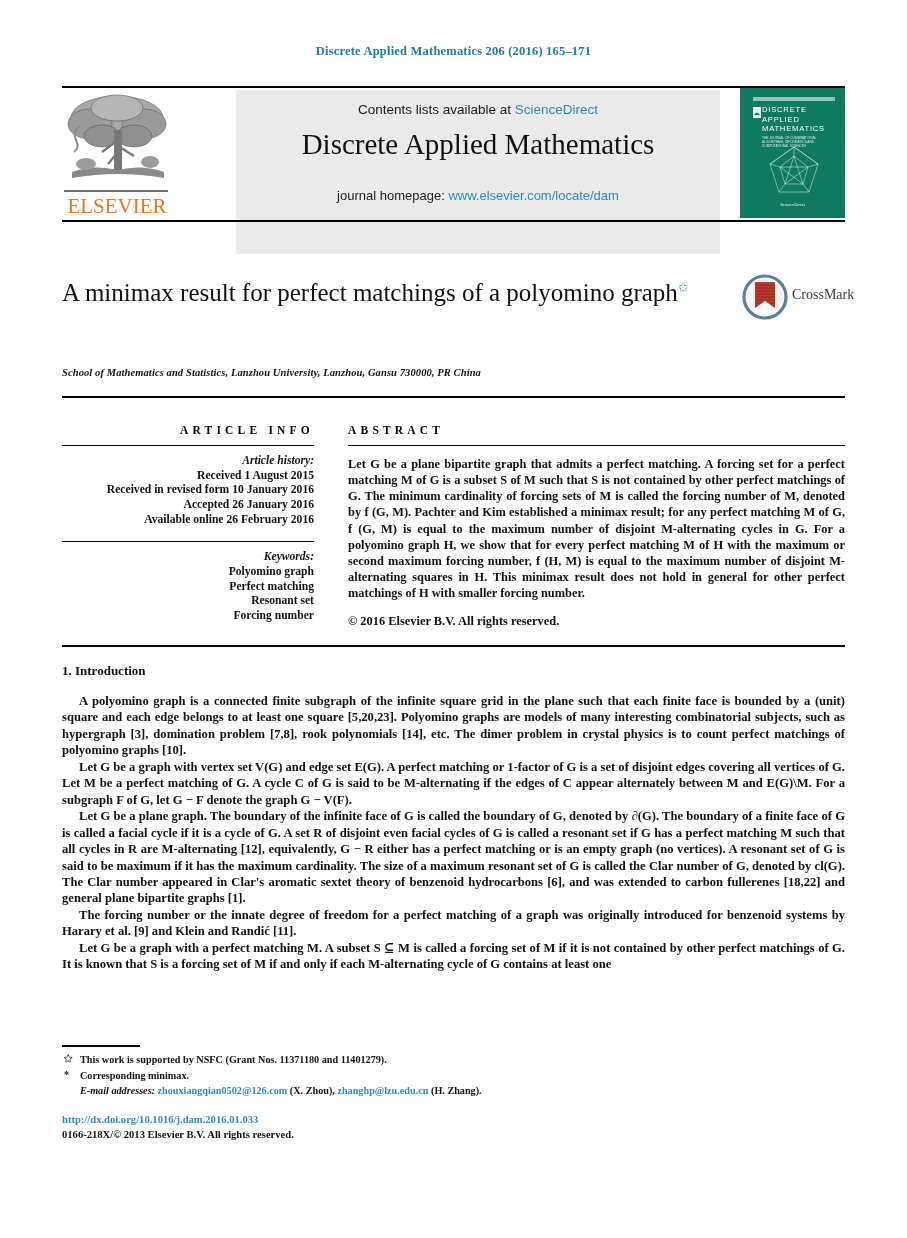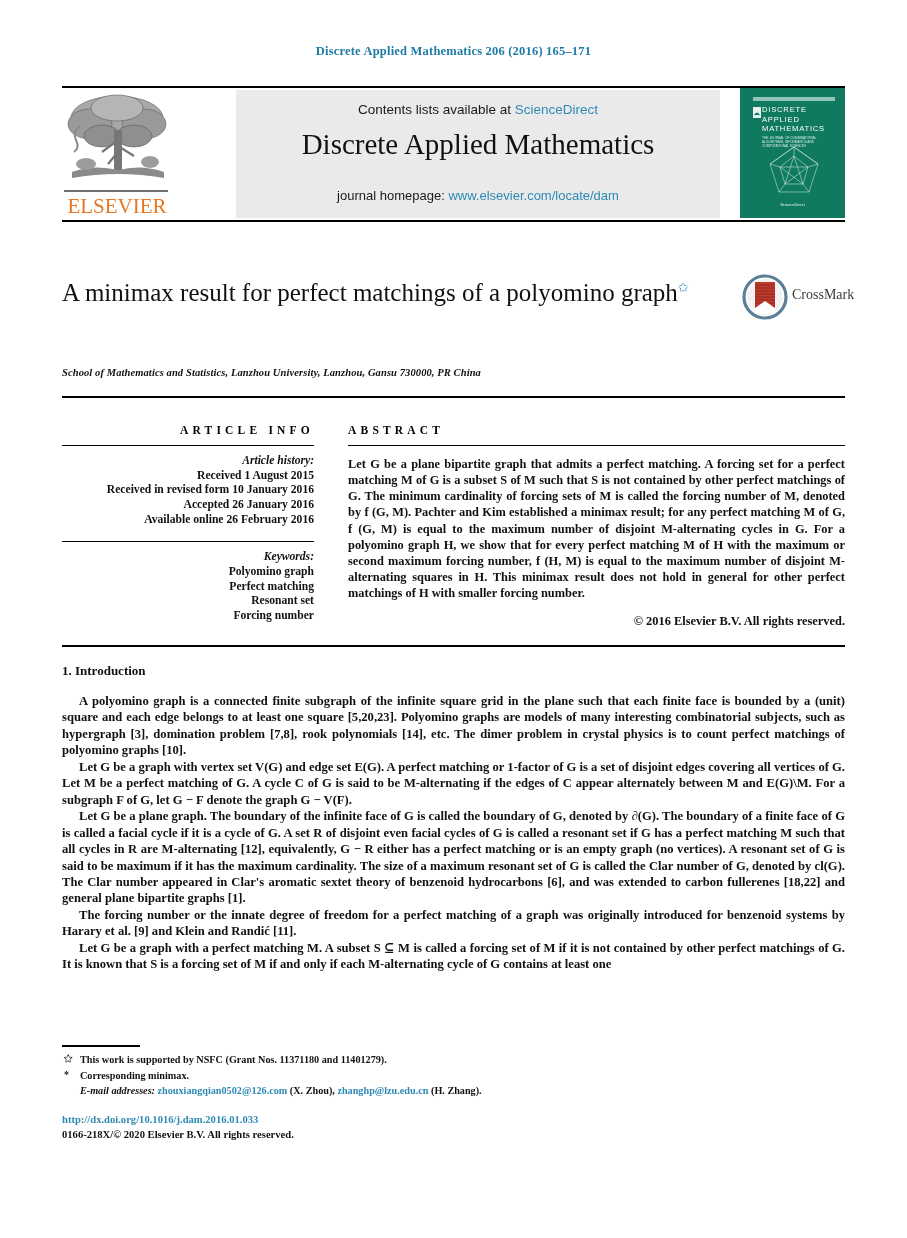--- a/index.html
+++ b/index.html
@@ -84,21 +84,21 @@
     font-size: 21px;
     letter-spacing: 0px;
     color: #e87722;
   }
 
   .contents-box {
     position: absolute;
     left: 174px;
     top: 4px;
     width: 484px;
-    height: 128px;
+    height: 164px;
     background: #eaeaea;
   }
   .contents-line {
     position: absolute;
     left: 0; top: 12px;
     width: 484px;
     text-align: center;
     font-family: "Liberation Sans", sans-serif;
     font-size: 13.5px;
     color: #1a1a1a;
@@ -295,21 +295,20 @@
     margin-top: 10px;
     font-size: 12.4px;
     line-height: 16.1px;
     text-align: justify;
     color: #111;
     font-weight: bold;
   }
   .abs-copy {
     margin-top: 13px;
     font-size: 12.4px;
-    text-align: right;
     font-weight: bold;
     color: #111;
   }
   .rule-main.r2 { top: 645px; }
 
   
   .section-title {
     position: absolute;
     left: 62px;
     top: 663px;
@@ -541,16 +540,16 @@
       <span class="it">E-mail addresses:</span>
       <a href="#">zhouxiangqian0502@126.com</a>
       <span>(X. Zhou)</span>,
       <a href="#">zhanghp@lzu.edu.cn</a>
       <span>(H. Zhang)</span>.
     </div>
   </div>
 
   <div class="doi-block">
     <div class="doi">http://dx.doi.org/10.1016/j.dam.2016.01.033</div>
-    <div class="issn">0166-218X/© 2020 Elsevier B.V. All rights reserved.</div>
+    <div class="issn">0166-218X/© 2013 Elsevier B.V. All rights reserved.</div>
   </div>
 
 </div>
 
 </body></html>

